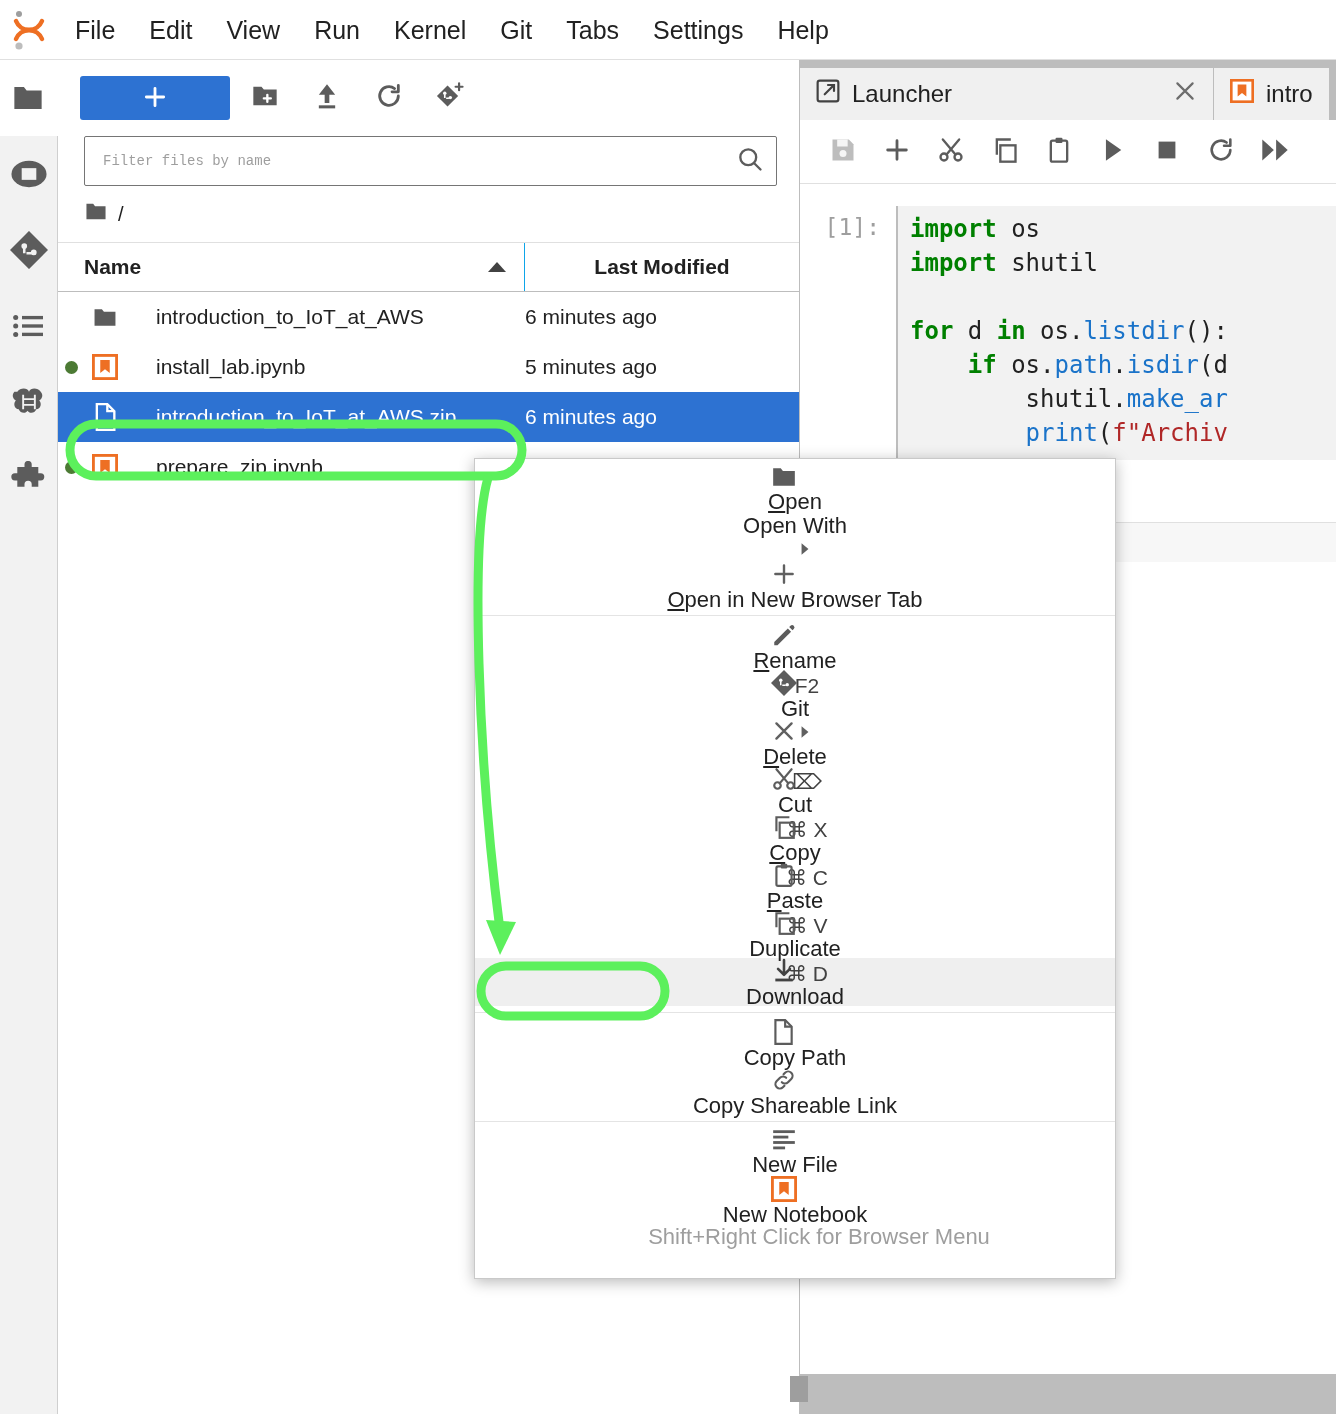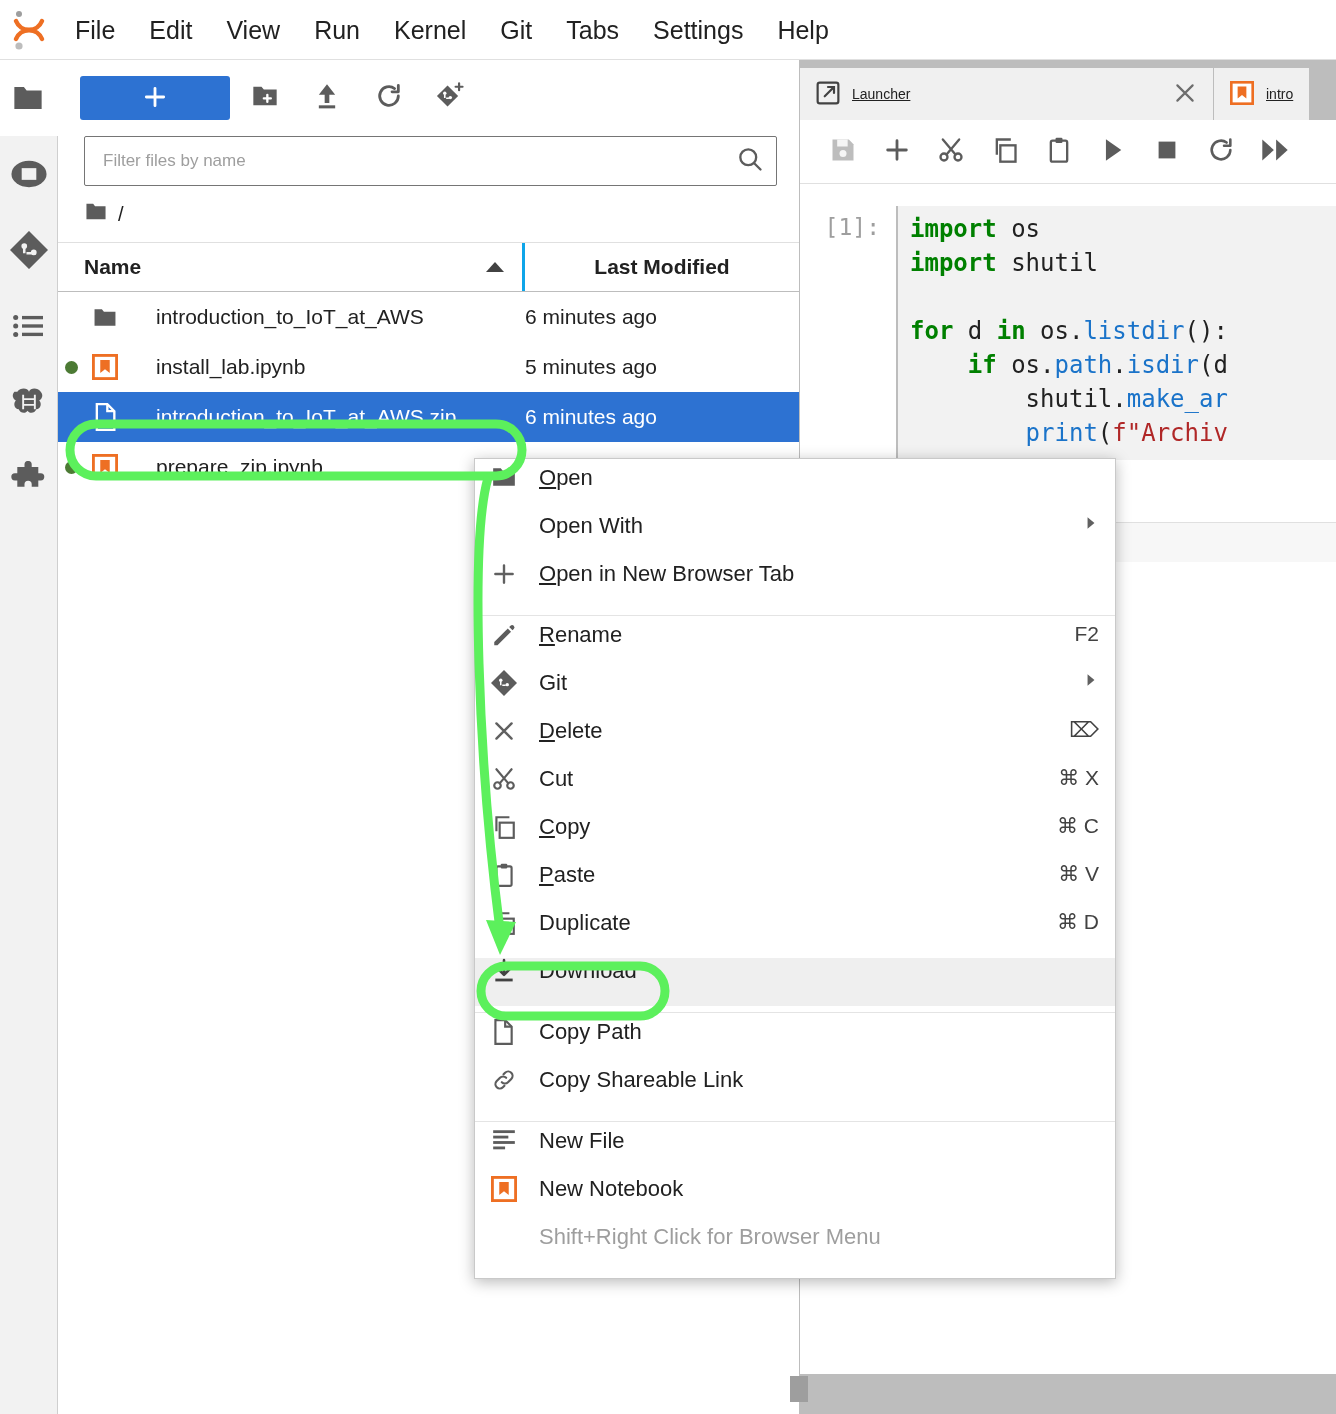--- a/index.html
+++ b/index.html
@@ -52,38 +52,38 @@
     width: 54px; height: 44px; display: flex; align-items: center; justify-content: center;
     cursor: pointer; border-radius: 3px;
   }
 
   .filterwrap { padding: 0 22px 0 26px; }
   .filterbox {
     height: 50px; border: 1px solid #757575; border-radius: 2px; display: flex;
     align-items: center; padding: 0 12px 0 18px; background: #fff;
   }
   .filterbox input {
-    flex: 1; border: none; outline: none; font-size: 17px;
-    font-family: Liberation Sans, sans-serif; color: #b91c1c; background: transparent;
+    flex: 1; border: none; outline: none; font-size: 14px;
+    font-family: Liberation Mono, monospace; color: #b91c1c; background: transparent;
   }
   .filterbox input::placeholder { color: #9e9e9e; }
 
   .breadcrumb {
     height: 56px; display: flex; align-items: center; padding: 0 26px; gap: 10px;
     font-size: 20px; color: #212121; cursor: pointer;
   }
 
   .listheader {
     height: 50px; display: flex; align-items: center;
     border-top: 1px solid #e0e0e0; border-bottom: 1px solid #bdbdbd;
     font-size: 21px; font-weight: bold; color: #212121; background: #fff;
   }
   .lh-name {
     flex: 1; display: flex; align-items: center; padding-left: 26px; cursor: pointer;
-    height: 100%; border-right: 3px solid #0ea5e9; justify-content: space-between;
+    height: 100%; border-right: 1px solid #0ea5e9; justify-content: space-between;
     padding-right: 18px;
   }
   .lh-mod {
     width: 274px; display: flex; align-items: center; justify-content: center;
     cursor: pointer; height: 100%;
   }
   .sortcaret { width: 0; height: 0; border-left: 9px solid transparent;
     border-right: 9px solid transparent; border-bottom: 10px solid #424242; }
 
   .filelist { flex: 1; overflow: hidden; }
@@ -99,22 +99,22 @@
   .fr-mod { width: 274px; text-align: left; font-size: 21px; }
 
   
   .maindock {
     position: absolute; left: 800px; top: 60px; width: 536px; height: 1354px;
     background: #bdbdbd; padding-top: 8px;
   }
   .tabbar { height: 52px; display: flex; background: #bdbdbd; }
   .tab {
     display: flex; align-items: center; gap: 12px; padding: 0 16px;
-    background: #f0f0f0; border-right: 1px solid #bdbdbd; font-size: 14px;
-    color: #212121; cursor: pointer; white-space: nowrap; min-width: 0; text-decoration: underline;
+    background: #f0f0f0; border-right: 1px solid #bdbdbd; font-size: 24px;
+    color: #212121; cursor: pointer; white-space: nowrap; min-width: 0;
   }
   .tab.current { background: #f0f0f0; }
   .tab .tabclose { margin-left: 14px; cursor: pointer; opacity: .75; }
 
   .nb-toolbar {
     height: 64px; background: #fff; display: flex; align-items: center;
     gap: 4px; padding: 0 18px; border-bottom: 1px solid #e0e0e0;
   }
   .nb-tb-btn {
     width: 50px; height: 50px; display: flex; align-items: center; justify-content: center;
@@ -144,22 +144,22 @@
   }
   .nb-rest { background: #f7f7f7; height: 40px; border-top: 1px solid #e0e0e0; }
 
   
   .ctxmenu {
     position: absolute; left: 474px; top: 458px; width: 642px;
     background: #fff; border: 1px solid #c9c9c9;
     box-shadow: 0 3px 14px rgba(0,0,0,.28); z-index: 50; padding: 6px 0;
   }
   .ctxitem {
-    height: 48px; display: flex; align-items: flex-start; font-size: 22px;
-    color: #212121; cursor: pointer; padding: 0 16px;
+    height: 48px; display: flex; align-items: center; font-size: 22px;
+    color: #212121; cursor: pointer; padding: 0 16px; flex-direction: column;
   }
   .ctxitem.hl { background: #efefef; }
   .ctxitem.disabled { color: #9e9e9e; cursor: default; }
   .ctx-ic { width: 48px; display: flex; align-items: center; justify-content: flex-start; }
   .ctx-label { flex: 1; }
   .ctx-label u { text-decoration: underline; }
   .ctx-short { color: #424242; font-size: 21px; padding-left: 24px;
     font-family: "Liberation Sans", sans-serif; }
   .ctx-sub { color: #606060; font-size: 20px; padding-left: 20px; }
   .ctxsep { height: 1px; background: #e4e4e4; margin: 6px 0; }

